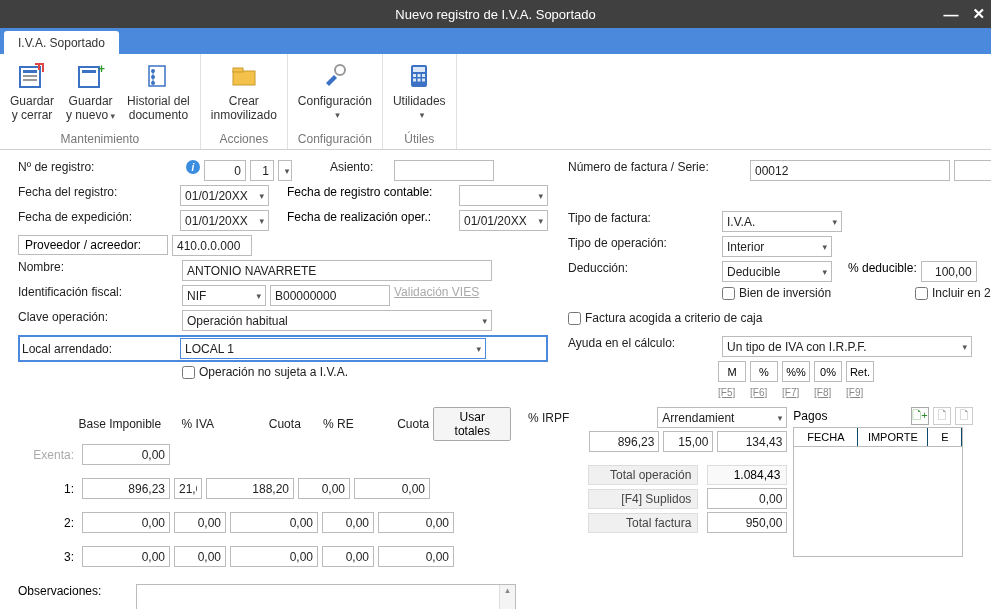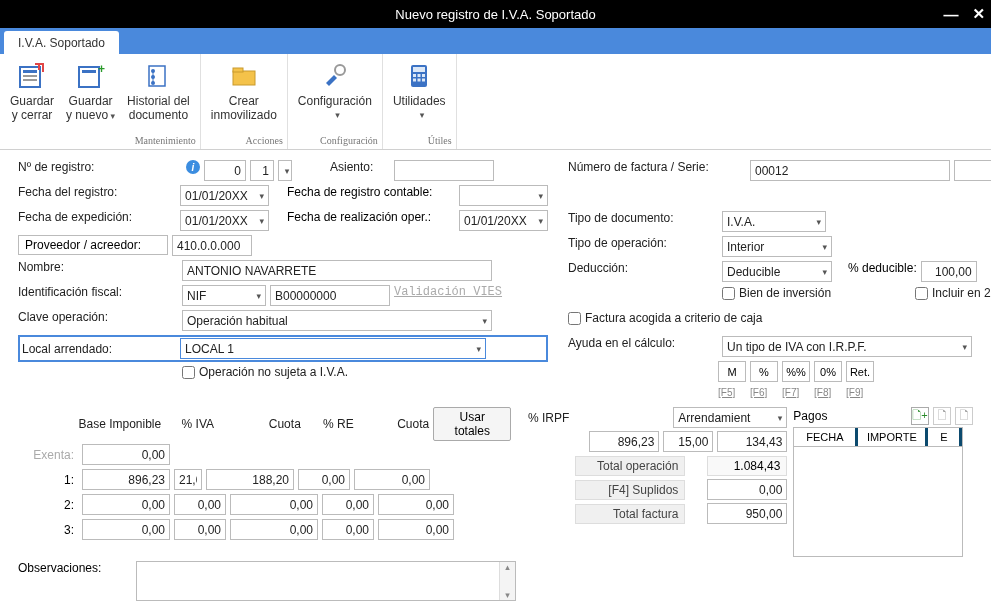--- a/index.html
+++ b/index.html
@@ -1,35 +1,35 @@
 <!DOCTYPE html>
 <html><head>
 <meta charset="utf-8">
 <style>
 * { box-sizing: border-box; margin: 0; padding: 0; font-family: 'Segoe UI', Tahoma, sans-serif; font-size: 12px; }
 body { background: #fff; width: 991px; height: 609px; overflow: hidden; position: relative; }
 
 
-.titlebar { background: #000000; height: 28px; display: flex; align-items: center; justify-content: center; position: relative; color: #fff; }
+.titlebar { background: #404040; height: 28px; display: flex; align-items: center; justify-content: center; position: relative; color: #fff; }
 .titlebar-title { font-size: 13px; }
 .titlebar-controls { position: absolute; right: 6px; top: 0; display: flex; gap: 14px; align-items: center; height: 28px; }
 .titlebar-controls span { color: #fff; cursor: pointer; font-size: 15px; font-weight: bold; }
 
 
 .tabbar { background: #4a89dc; height: 26px; display: flex; align-items: flex-end; padding-left: 4px; }
 .tab { background: #fff; padding: 5px 14px 4px; border-radius: 3px 3px 0 0; font-size: 12px; color: #333; cursor: pointer; }
 
 
 .ribbon { background: #fff; border-bottom: 1px solid #d0d0d0; display: flex; height: 96px; }
 .ribbon-group { display: flex; flex-direction: column; align-items: center; border-right: 1px solid #e0e0e0; padding: 2px 4px 0; }
 .ribbon-items { display: flex; flex: 1; }
 .ribbon-item { display: flex; flex-direction: column; align-items: center; justify-content: flex-start; padding: 4px 6px 0; cursor: pointer; text-align: center; line-height: 1.2; }
 .ribbon-item .icon { width: 32px; height: 32px; margin-bottom: 2px; display:flex; align-items:center; justify-content:center; }
 .ribbon-item .label { font-size: 11px; color: #333; }
-.ribbon-group-label { font-size: 10px; color: #777; padding: 2px 0 3px; text-align: right; width: 100%; font-family: Liberation Serif, serif; }
+.ribbon-group-label { font-size: 12px; color: #777; padding: 2px 0 3px; text-align: center; width: 100%; }
 .dropdown-arrow::after { content: ' ▾'; font-size: 9px; color: #555;}
 
 
 .form-area { padding: 10px 18px 0 18px; display: flex; gap: 20px; }
 .col-left { width: 530px; }
 .col-right { flex: 1; }
 
 .row { display: flex; align-items: flex-start; margin-bottom: 3px; min-height: 22px; gap: 4px;}
 .lbl { width: 160px; font-size: 12px; color: #222; }
 .lbl-r { width: 150px; font-size: 12px; color: #222; }
@@ -42,48 +42,48 @@
 .combo .caret { font-size: 9px; color: #555; margin-left: 4px; }
 input[type=checkbox]{ width:13px; height:13px; margin-right:4px; vertical-align:middle;}
 .chk-lbl{ display:inline-flex; align-items:center; font-size:12px; color:#222; cursor:pointer;}
 
 .info-icon { width:14px; height:14px; border-radius:50%; background:#3b8de0; color:#fff; display:inline-flex; align-items:center; justify-content:center; font-size:10px; font-style:italic; font-weight:bold; margin-left:4px;}
 
 .highlight-row { border: 2px solid #4a89dc; padding: 1px 2px; display:flex; align-items:center; gap:4px; margin-bottom: 3px;}
 .highlight-row .lbl{ width: 154px;}
 
 .link { color:#6a6aee; text-decoration:underline; cursor:pointer; font-size:12px;}
-.link.disabled{ color:#aaa;font-family:Liberation Mono, monospace; }
+.link.disabled{ color:#aaa; }
 
 .calc-btns { display:flex; gap:4px; }
 .calc-btn { border:1px solid #bbb; width:28px; height:21px; display:flex; align-items:center; justify-content:center; font-size:11px; background:#fff; cursor:pointer;}
 .calc-key { color:#888; font-size:10px; text-decoration:underline; width:28px; text-align:left;}
 .calc-keys { display:flex; gap:4px; margin-top:1px;}
 
 
 .grid-area { padding: 6px 18px 0 18px; display:flex; gap:6px;}
 .grid-left { flex:1; }
 .grid-right { width: 460px; display:flex; gap:6px;}
 
 .grid-head { display:flex; gap:4px; align-items:center; margin-bottom:3px; font-size:12px;}
 .grid-head .h { text-align:right; color:#222; font-size:12px;}
-.grid-row { display:flex; gap:4px; align-items:center; margin-bottom:4px;}
+.grid-row { display:flex; gap:4px; align-items:center; margin-bottom:13px;}
 .grid-row .rlbl{ width:60px; text-align:right; font-size:12px; padding-right:4px;}
 .grid-row input{ text-align:right;}
 
 .btn { border:1px solid #aaa; background:#f5f5f5; padding:3px 14px; font-size:12px; cursor:pointer; border-radius:2px;}
 
 .totals-box { display:flex; flex-direction:column; gap:3px; align-items:flex-end; margin-left:auto;}
-.totals-row { display:flex; align-items:center; gap:22px;border-radius:9px;}
+.totals-row { display:flex; align-items:center; gap:9px;border-radius:9px;}
 .totals-row .tlbl { width:110px; text-align:right; background:#f0f0f0; border:1px solid #ddd; padding:2px 6px; font-size:12px; color:#444;}
 .totals-row .tval { width:80px; text-align:right; border:1px solid #ddd; padding:2px 6px; font-size:12px; background:#f9f9f9;}
 
 .pagos-box { border:1px solid #bbb; width:170px; height:130px; display:flex; flex-direction:column;}
 .pagos-head { display:flex; border-bottom:1px solid #bbb;}
-.pagos-head div{ padding:3px 4px; font-size:11px; border-right:3px solid #0c4a6e; text-align:center;}
+.pagos-head div{ padding:3px 4px; font-size:11px; border-right:1px solid #0c4a6e; text-align:center;}
 .pagos-title-row{ display:flex; align-items:center; gap:8px; margin-bottom:2px;}
 .pagos-icons{ display:flex; gap:4px; margin-left:auto;}
 .pagos-icons .pi{ width:18px; height:18px; border:1px solid #ccc; display:flex; align-items:center; justify-content:center; font-size:11px; cursor:pointer; color:#888;}
 .pagos-icons .pi.add{ color:#2a8a2a; border-color:#aaa;}
 
 .obs-area{ display:flex; align-items:flex-start; gap:8px; margin-top:4px; padding:0 18px;}
 .obs-box{ border:1px solid #bbb; width:380px; height:40px; position:relative;}
 .obs-scroll{ position:absolute; right:0; top:0; bottom:0; width:16px; display:flex; flex-direction:column; justify-content:space-between; background:#f4f4f4; border-left:1px solid #ddd;}
 .obs-scroll span{ font-size:9px; text-align:center; color:#888; cursor:pointer;}
 
@@ -283,22 +283,22 @@
   </div>
 
   <div class="col-right">
     <div class="row">
       <span class="lbl-r">Número de factura / Serie:</span>
       <input type="text" style="width: 200px; margin-left: 28px;" value="00012">
       <input type="text" style="width: 50px;">
     </div>
     <div style="height:26px"></div>
     <div class="row">
-      <span class="lbl-r">Tipo de documento:</span>
-      <span class="combo" style="width:104px">
+      <span class="lbl-r">Tipo de factura:</span>
+      <span class="combo" style="width:120px">
           <span>I.V.A.</span>
           <span class="caret">▾</span>
         </span>
     </div>
     <div class="row">
       <span class="lbl-r">Tipo de operación:</span>
       <span class="combo" style="width:110px">
           <span>Interior</span>
           <span class="caret">▾</span>
         </span>
@@ -396,21 +396,21 @@
       <input type="text" style="width: 52px;" value="0,00">
       <input type="text" style="width: 76px;" value="0,00">
     </div>
   </div>
 
   <div class="grid-right">
     <div style="width:270px">
       <div class="grid-head">
         <span class="h" style="width:52px">% IRPF</span>
         <span style="flex:1"></span>
-        <span class="combo" style="width:114px">
+        <span class="combo" style="width:130px">
             <span>Arrendamient</span>
             <span class="caret">▾</span>
           </span>
       </div>
       <div class="grid-row" style="justify-content:flex-end">
         <input type="text" style="width: 70px;" value="896,23">
         <input type="text" style="width: 50px;" value="15,00">
         <input type="text" style="width: 70px;" value="134,43">
       </div>
       <div class="totals-box">

